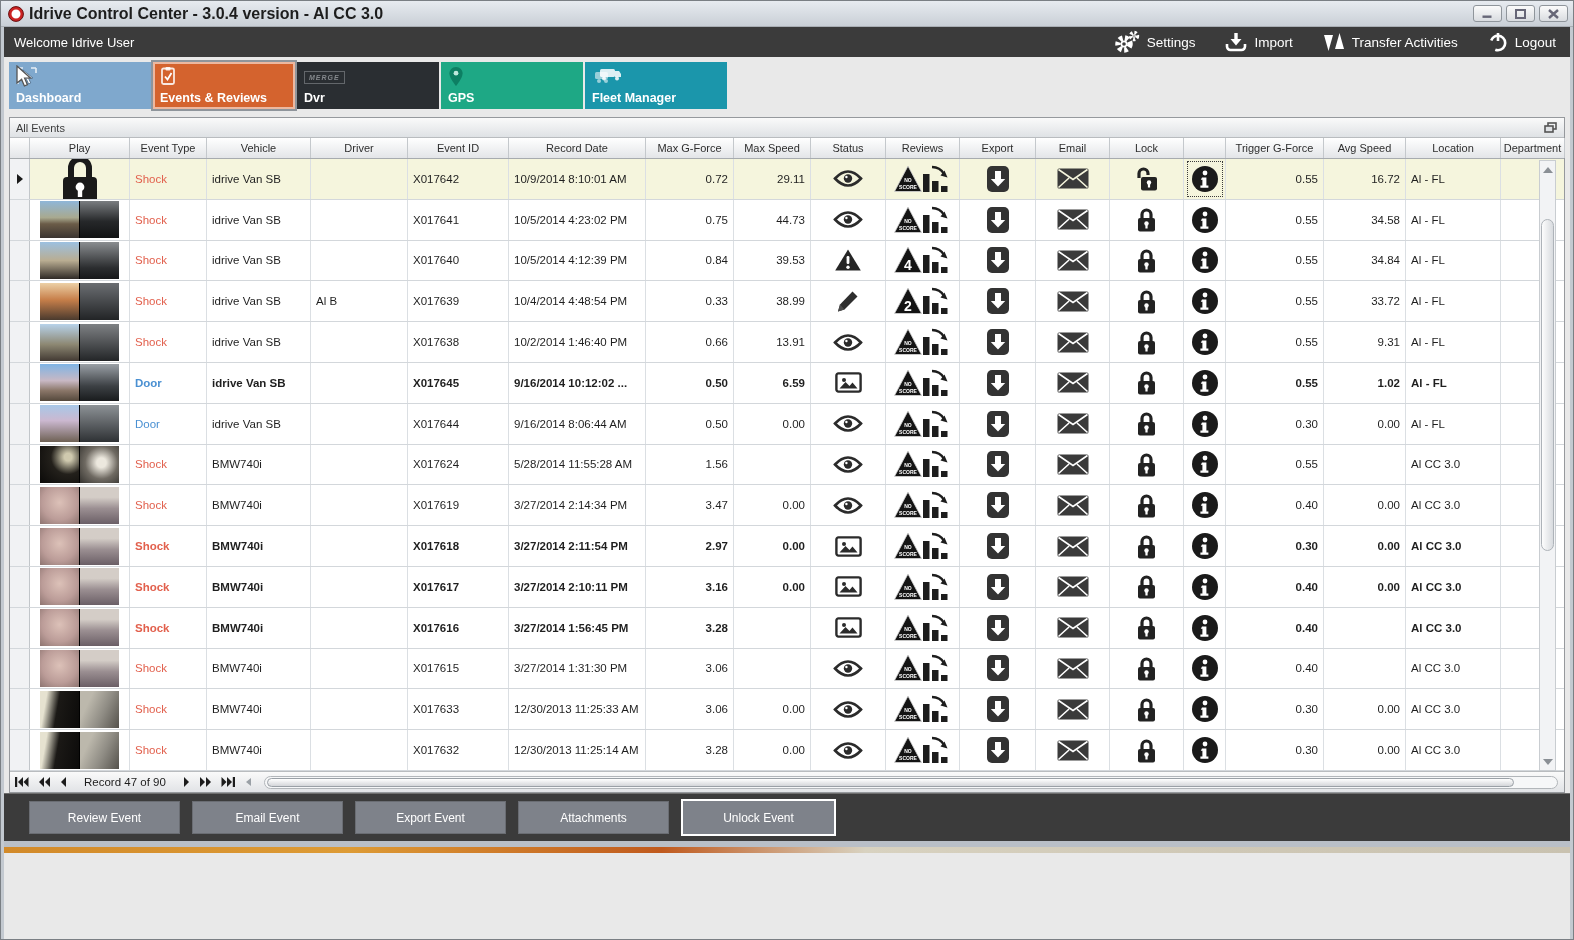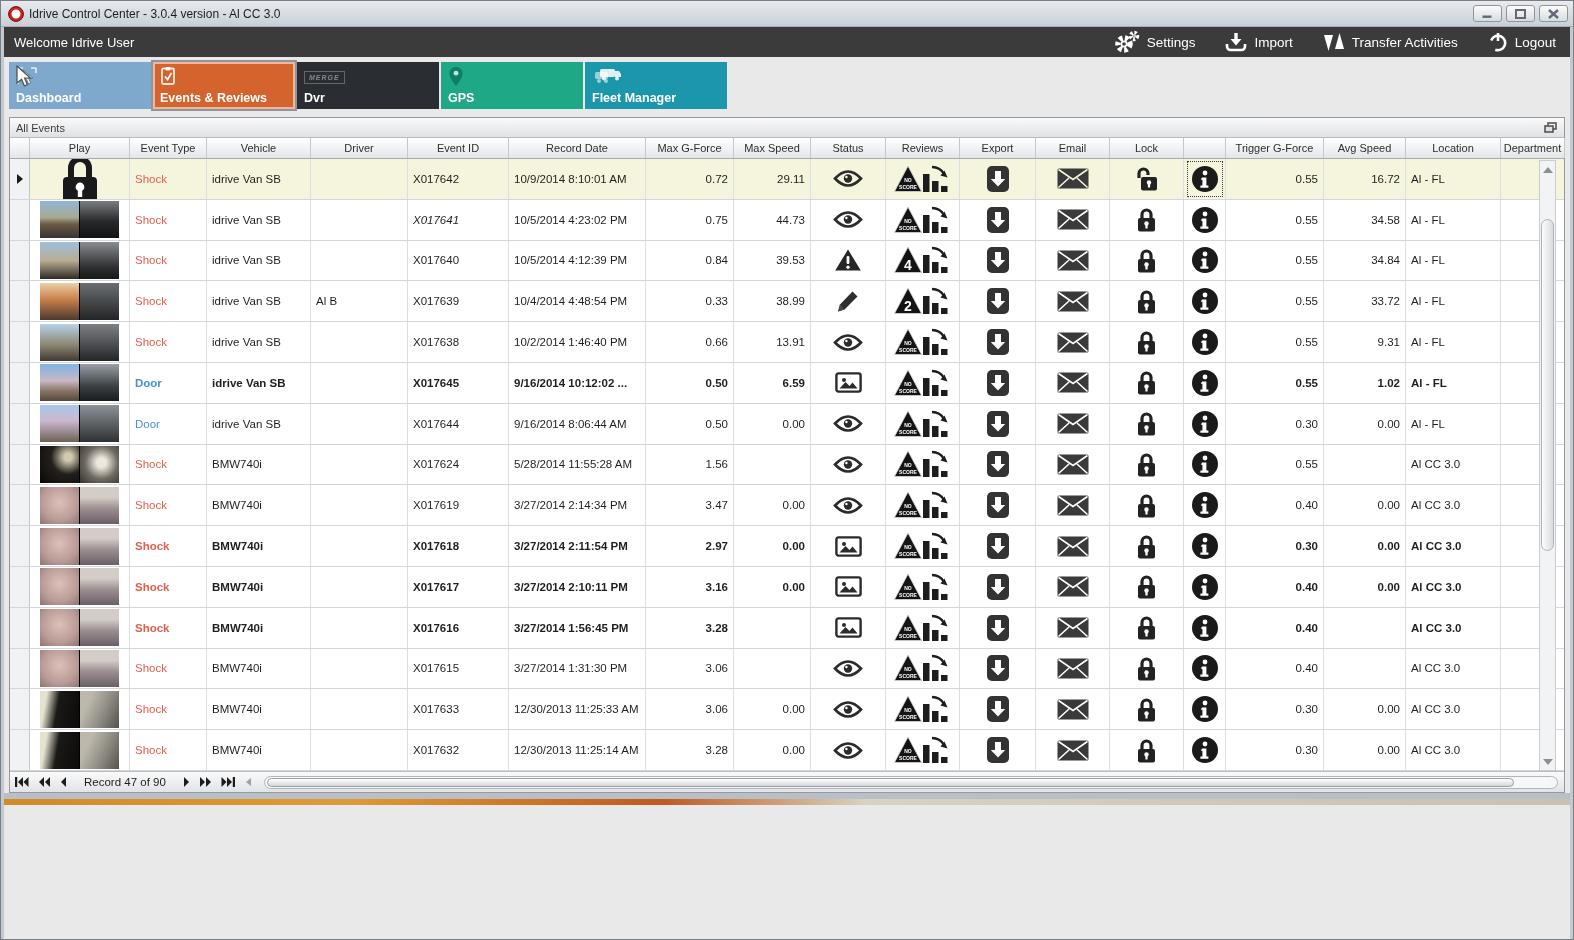--- a/index.html
+++ b/index.html
@@ -1,21 +1,21 @@
 <!DOCTYPE html>
 <html><head>
 <meta charset="utf-8">
 <style>
   html,body{margin:0;padding:0;background:#888;}
   *{box-sizing:border-box;font-family:"Liberation Sans","DejaVu Sans",sans-serif;}
   .win{position:relative;width:1574px;height:940px;background:#e9e9e9;overflow:hidden;border:1px solid #7a7f84;}
   
   .titlebar{height:26px;background:linear-gradient(#e7ebf0,#c9cfd6);display:flex;align-items:center;padding:0 5px;border-bottom:1px solid #a9aeb4;}
   .tb-ic{width:16px;height:16px;margin:0 5px 0 2px;}
-  .tb-title{font-size:12px;font-weight:normal;color:#1d1d1d;flex:1;}
+  .tb-title{font-size:16px;font-weight:bold;color:#1d1d1d;flex:1;}
   .wbtn{width:29px;height:17px;margin-left:4px;border:1px solid #8f959b;border-radius:3px;background:linear-gradient(#fbfbfb,#d9dce0);display:flex;align-items:center;justify-content:center;}
   
   .frame{height:913px;border-left:3px solid #c3c9d0;border-right:3px solid #c3c9d0;background:#e9e9e9;position:relative;}
   
   .topbar{height:30px;background:#3b3b3b;display:flex;align-items:center;padding:0 14px 0 10px;}
   .welcome{color:#fff;font-size:13px;flex:1;}
   .actions{display:flex;align-items:center;gap:30px;}
   .act{display:flex;align-items:center;gap:7px;color:#fff;font-size:13.5px;cursor:pointer;}
   
   .tiles{height:60px;display:flex;align-items:flex-start;gap:2px;padding:5px 0 0 5px;background:#e9e9e9;}
@@ -332,21 +332,21 @@
               <span class="thumb t-van1">
                 <div class="c1"></div>
                 <div class="c2"></div>
               </span>
             </div>
             <div class="cell" style="width: 77px; flex: 0 0 77px;">
               <span class="typ-shock">Shock</span>
             </div>
             <div class="cell" style="width: 104px; flex: 0 0 104px;">idrive Van SB</div>
             <div class="cell" style="width: 97px; flex: 0 0 97px;"></div>
-            <div class="cell" style="width: 101px; flex: 0 0 101px; font-style: italic;">X017641</div>
+            <div class="cell" style="width: 101px; flex: 0 0 101px;">X017641</div>
             <div class="cell" style="width: 137px; flex: 0 0 137px;">10/5/2014 4:23:02 PM</div>
             <div class="cell num" style="width: 88px; flex: 0 0 88px;">0.75</div>
             <div class="cell num" style="width: 77px; flex: 0 0 77px;">44.73</div>
             <div class="cell cicon" style="width: 75px; flex: 0 0 75px;">
               <span style="display:flex;">
                 <svg width="30" height="19" viewBox="0 0 30 19" xmlns="http://www.w3.org/2000/svg">
                   <path d="M2 9.5 Q15 -4.5 28 9.5 Q15 23.5 2 9.5 Z" fill="none" stroke="#2b2b2b" stroke-width="2.6"></path>
                   <circle cx="15" cy="9.5" r="4.2" fill="#2b2b2b"></circle>
                   <circle cx="13.4" cy="8" r="1.2" fill="#fff"></circle>
                 </svg>
@@ -1501,20 +1501,27 @@
                 <path d="M6 1 L1 5 L6 9 Z" fill="#9aa0a6"></path>
               </svg>
             </span>
         </div>
         <div class="hscroll">
           <div class="hs-thumb"></div>
         </div>
       </div>
     </div>
 
+    <div class="panel2">
+        <div class="ebtn">Review Event</div>
+        <div class="ebtn">Email Event</div>
+        <div class="ebtn">Export Event</div>
+        <div class="ebtn">Attachments</div>
+        <div class="ebtn focused">Unlock Event</div>
+      </div>
     <div class="strip-light"></div>
     <div class="strip-orange"></div>
   </div>
 
   <div class="cursor-overlay"><svg width="20" height="24" viewBox="0 0 20 24" xmlns="http://www.w3.org/2000/svg">
         <path d="M2 1 L2 18 L6.6 14.4 L9.4 21 L12.4 19.7 L9.6 13.2 L15.4 13 Z" fill="#fff" stroke="#555" stroke-width="1.3"></path>
       </svg></div>
 </div>
 
 </body></html>

